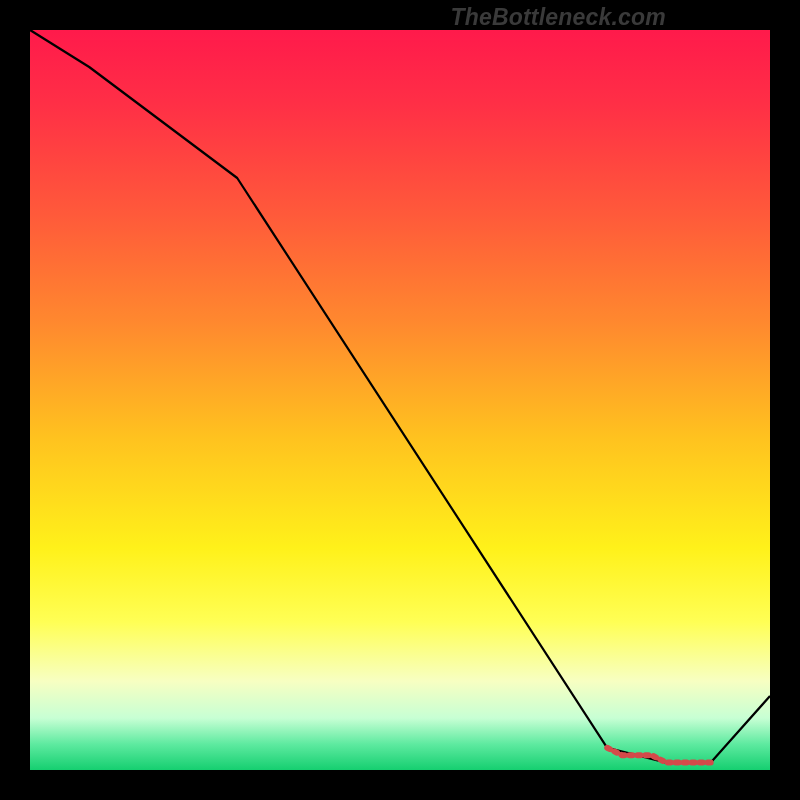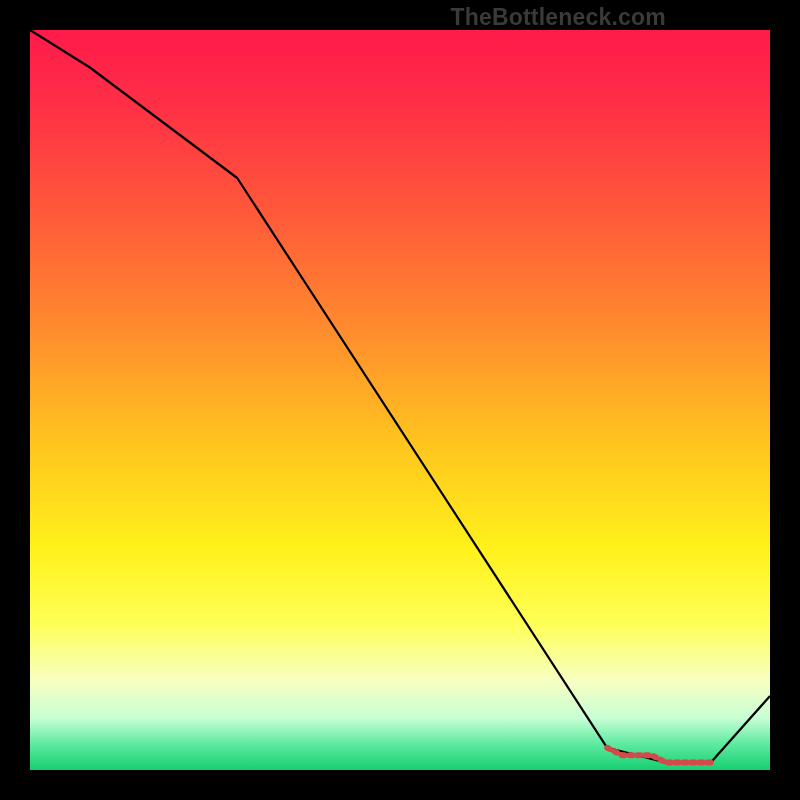--- a/index.html
+++ b/index.html
@@ -9,20 +9,21 @@
     height: 800px;
     background: #000;
     overflow: hidden;
     font-family: Arial, Helvetica, sans-serif;
   }
   .frame {
     position: relative;
     width: 676px;
     height: 800px;
     background: #000;
+    font-style: italic;
   }
   .watermark {
     position: absolute;
     top: 4px;
     right: 10px;
     color: #3a3a3a;
     font-size: 23px;
     font-weight: 600;
     letter-spacing: 0.2px;
     z-index: 5;

